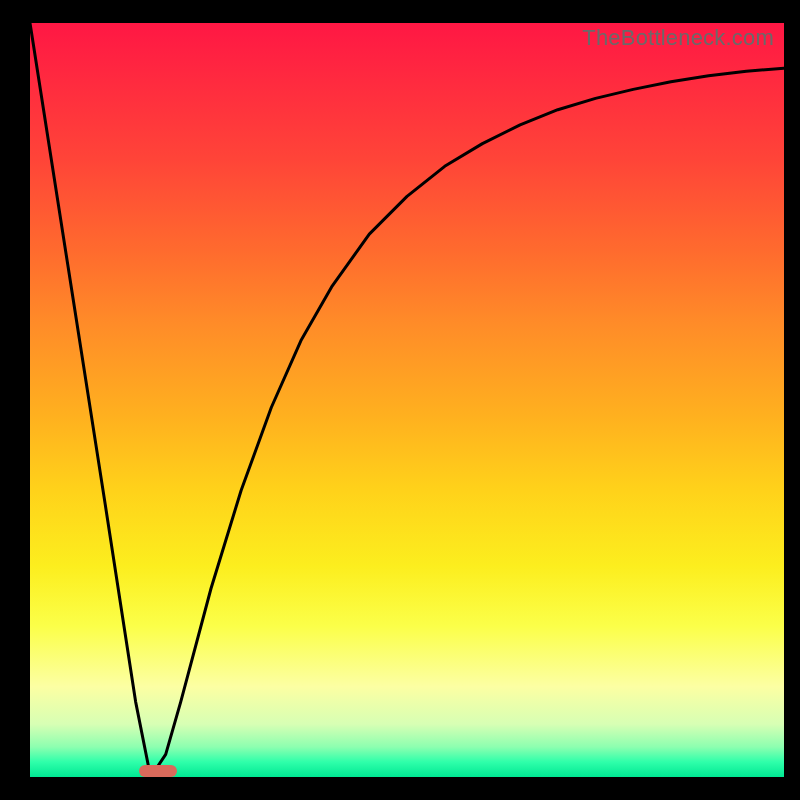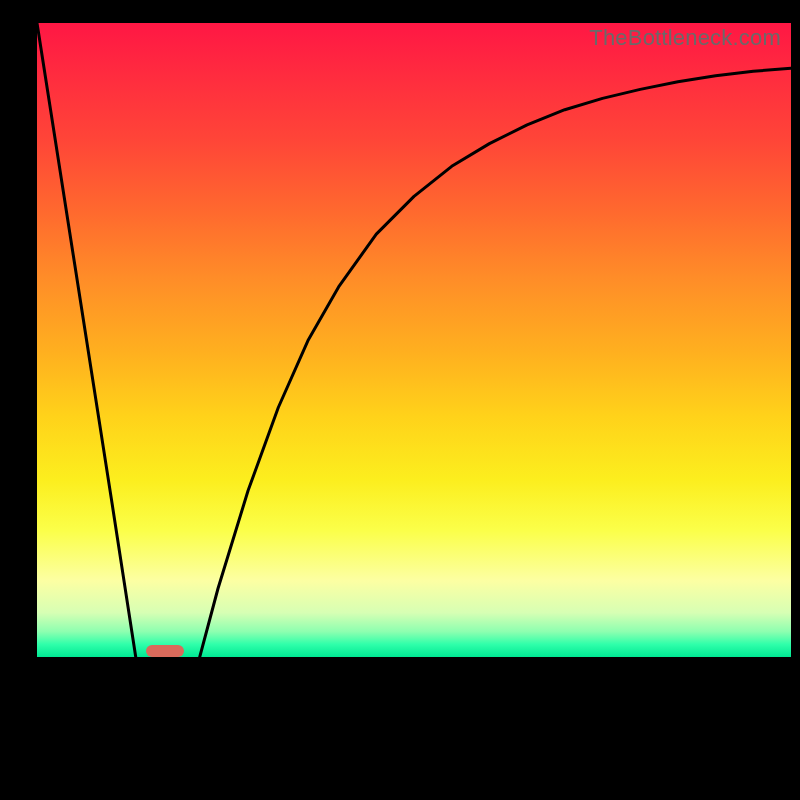--- a/index.html
+++ b/index.html
@@ -11,24 +11,24 @@
     overflow: hidden;
   }
   .frame {
     position: relative;
     width: 800px;
     height: 800px;
     background: #000;
   }
   .plot {
     position: absolute;
-    left: 37px;
+    left: 30px;
     top: 23px;
     width: 754px;
-    height: 634px;
+    height: 754px;
     background: linear-gradient(to bottom,
       #ff1744 0%,
       #ff2b3f 8%,
       #ff4438 18%,
       #ff6a2e 30%,
       #ff8c28 40%,
       #ffb01f 52%,
       #ffd21a 62%,
       #fcee1e 72%,
       #fbff49 80%,

